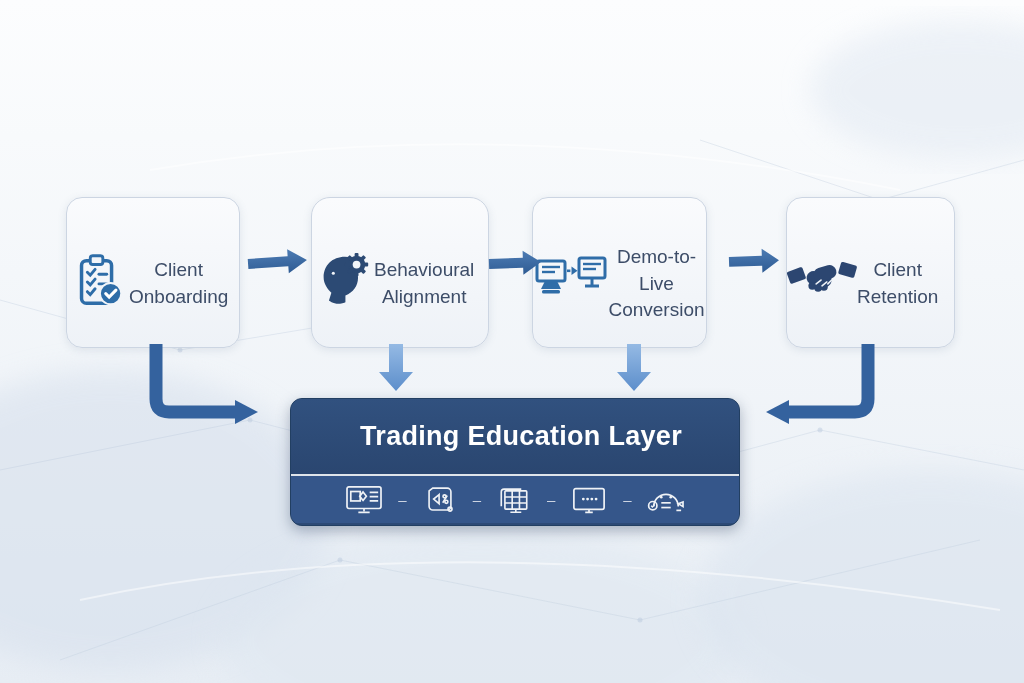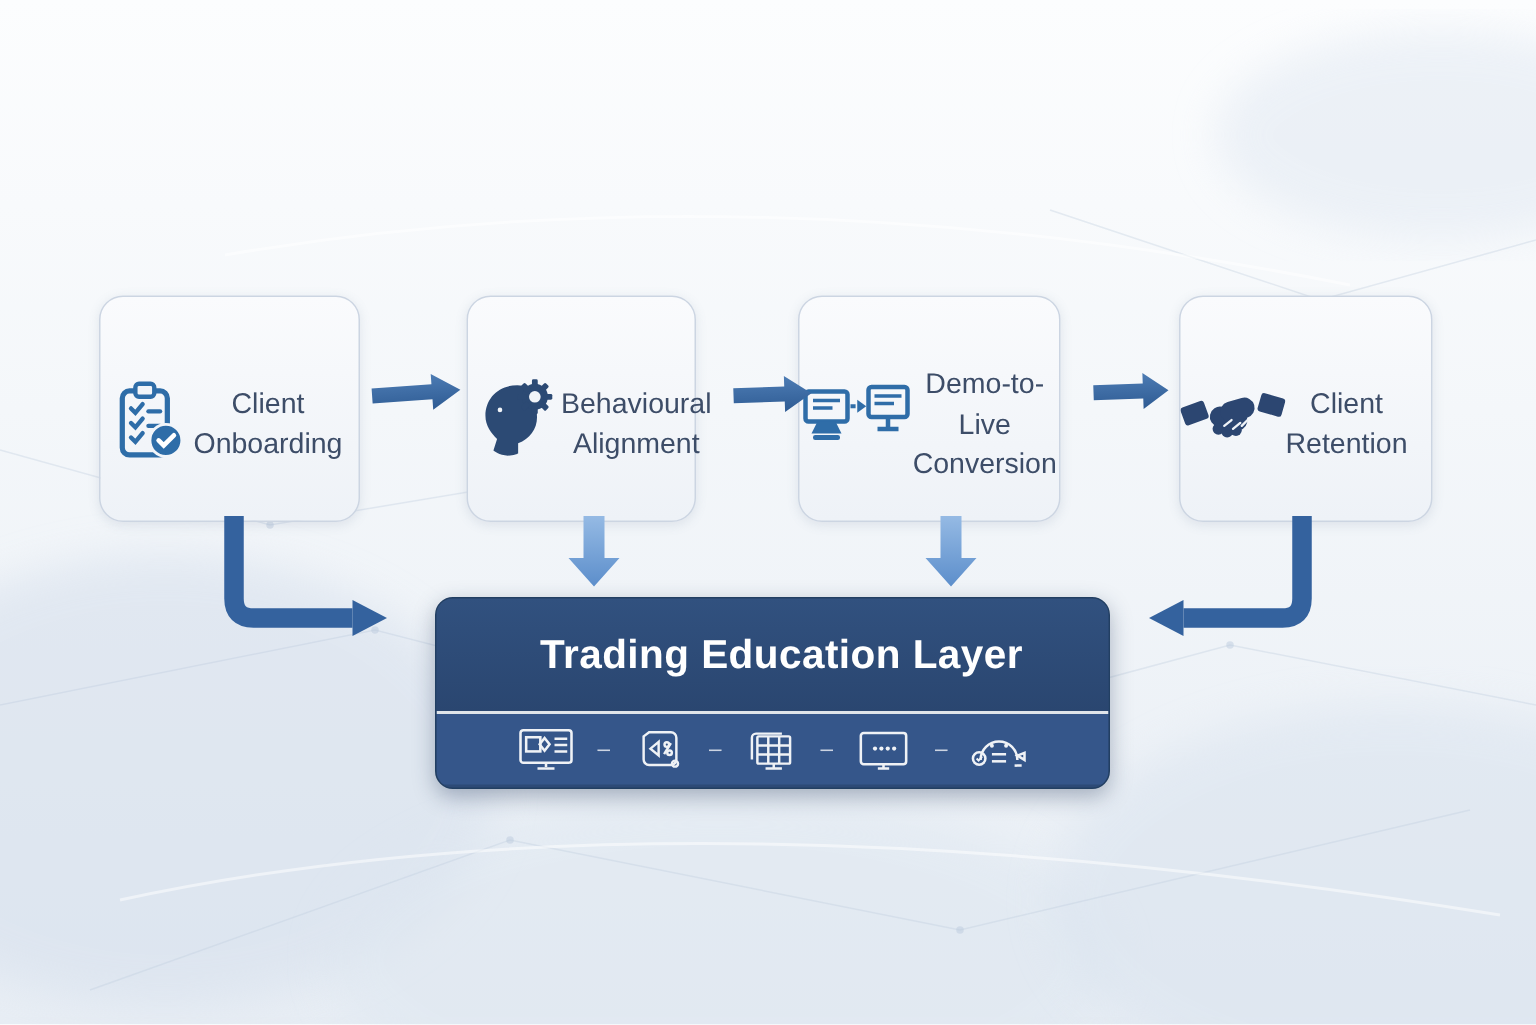--- a/index.html
+++ b/index.html
@@ -19,21 +19,21 @@
   .title .bold { font-weight:700; color:#26384f; margin-left:9px; }
 
   .step-box {
     position:absolute; top:197px; height:151px; box-sizing:border-box;
     background:linear-gradient(180deg,#fafbfd 0%,#eef2f7 100%);
     border:1px solid #ccd5e2; border-radius:16px;
     box-shadow:0 2px 8px rgba(90,110,145,.14);
     display:flex; align-items:center; padding-top:16px;
   }
   #box-1 { left:66px;  width:174px; }
-  #box-2 { left:311px; width:153px; }
+  #box-2 { left:311px; width:178px;border-radius:19px; }
   #box-3 { left:532px; width:175px; }
   #box-4 { left:786px; width:169px; }
   .box-icon { height:64px; display:flex; align-items:center; justify-content:center; }
   .box-label {
     margin-top:7px; font-size:19px; line-height:1.4; font-weight:500;
     color:#3d4d68; text-align:center; white-space:pre-line;
   }
 
   .arrow-layer { position:absolute; inset:0; pointer-events:none; }
 

